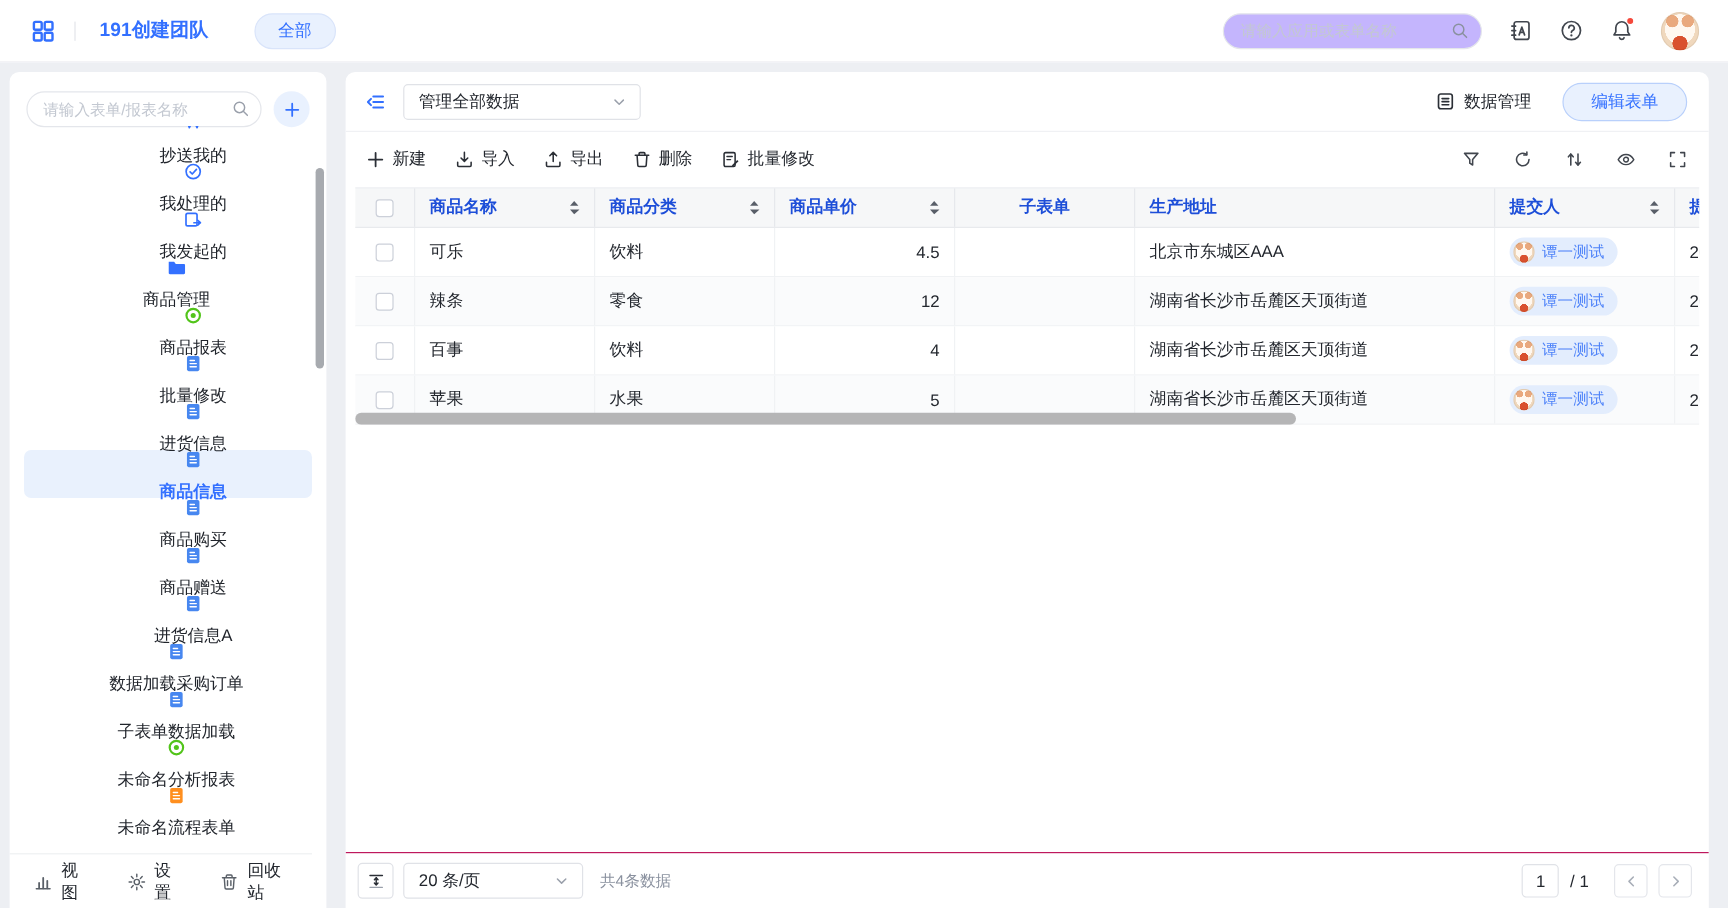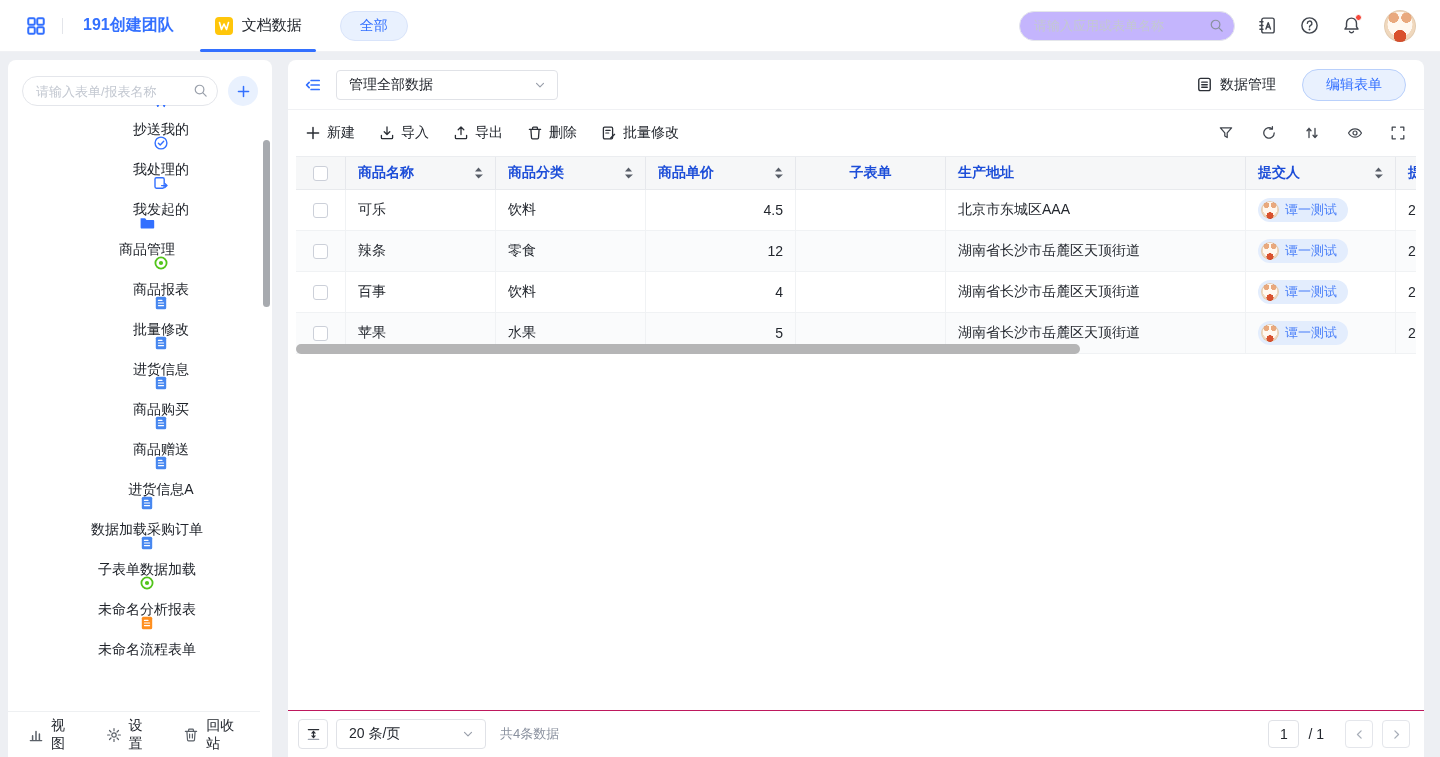--- a/index.html
+++ b/index.html
@@ -68,21 +68,21 @@
     border-top:1px solid #eef0f2; display:flex; align-items:center; padding:0 20px; gap:33px;}
   .side-foot-item{ display:flex; align-items:center; gap:7px; cursor:pointer; color:#23272e;}
   .side-foot-item .ic{ color:#5a6068;}
 
   
   .main{ position:absolute; left:288px; right:16px; top:60px; bottom:0;
     background:#fff; border-radius:8px 8px 0 0; display:flex; flex-direction:column; overflow:hidden;}
   .main-header{ height:50px; flex:0 0 50px; display:flex; align-items:center;
     padding:0 18px 0 16px; border-bottom:1px solid #f0f1f4;}
   .collapse-btn{ color:#3370ff; cursor:pointer; margin-right:14px;}
-  .view-select{ width:222px; height:30px; border:1px solid #e0e2e7; border-radius:4px;
+  .view-select{ width:198px; height:30px; border:1px solid #e0e2e7; border-radius:4px;
     display:flex; align-items:center; justify-content:space-between; padding:0 10px 0 12px;
     cursor:pointer; color:#23272e;}
   .view-select .chev{ color:#9aa0ab;}
   .hdr-right{ margin-left:auto; display:flex; align-items:center;}
   .data-manage{ display:flex; align-items:center; gap:7px; cursor:pointer; color:#23272e;}
   .edit-form-btn{ margin-left:26px; padding:6px 23px; border-radius:17px; background:#e9f1fe;
     border:1px solid #b9d0fb; color:#3370ff; font-size:14px; cursor:pointer;}
 
   .toolbar{ height:46px; flex:0 0 46px; display:flex; align-items:center; padding:0 18px 0 17px;}
   .tb-btn{ display:flex; align-items:center; gap:6px; cursor:pointer; color:#23272e; margin-right:24px;}
@@ -141,27 +141,20 @@
     <span class="nav-ico">
       <svg width="20" height="20" viewBox="0 0 16 16" fill="none" stroke="#3370ff" stroke-width="1.6">
         <rect x="1.8" y="1.8" width="5.2" height="5.2" rx="1"></rect>
           <rect x="9" y="1.8" width="5.2" height="5.2" rx="1"></rect>
         <rect x="1.8" y="9" width="5.2" height="5.2" rx="1"></rect>
           <rect x="9" y="9" width="5.2" height="5.2" rx="1"></rect>
       </svg>
     </span>
     <span class="nav-divider"></span>
     <span class="team-name">191创建团队</span>
-    <div class="nav-tab">
-      <svg width="20" height="20" viewBox="0 0 20 20">
-        <rect x="1" y="1" width="18" height="18" rx="4" fill="#ffc60a"></rect>
-        <path d="M5.5 6.5l2 7 2.5-5.5 2.5 5.5 2-7" stroke="#fff" stroke-width="1.6" fill="none" stroke-linecap="round" stroke-linejoin="round"></path>
-      </svg>
-      <span>文档数据</span>
-    </div>
     <button class="scope-pill" style="font-family:inherit">全部</button>
   </div>
   <div class="nav-right">
     <div class="nav-search">
       <input placeholder="请输入应用或表单名称" style="">
       <span class="s-ico">
         <svg width="15" height="15" viewBox="0 0 16 16" fill="none" stroke="currentColor" stroke-width="1.3">
           <circle cx="7" cy="7" r="4.6"></circle>
             <path d="M10.6 10.6L14 14" stroke-linecap="round"></path>
         </svg>
@@ -264,20 +257,29 @@
       </div>
       <div class="side-item ind1">
         <span class="ic">
           <svg width="16" height="16" viewBox="0 0 16 16" fill="none">
             <rect x="2.8" y="1.7" width="10.4" height="12.6" rx="1.5" fill="#4787f0"></rect>
             <path d="M5.4 5.4h3.6M5.4 8h5.2M5.4 10.6h5.2" stroke="#fff" stroke-width="1.1" stroke-linecap="round"></path>
           </svg>
         </span>
         <span>进货信息</span>
       </div>
+      <div class="side-item ind1 active">
+        <span class="ic">
+          <svg width="16" height="16" viewBox="0 0 16 16" fill="none">
+            <rect x="2.8" y="1.7" width="10.4" height="12.6" rx="1.5" fill="#4787f0"></rect>
+            <path d="M5.4 5.4h3.6M5.4 8h5.2M5.4 10.6h5.2" stroke="#fff" stroke-width="1.1" stroke-linecap="round"></path>
+          </svg>
+        </span>
+        <span>商品信息</span>
+      </div>
       <div class="side-item ind1">
         <span class="ic">
           <svg width="16" height="16" viewBox="0 0 16 16" fill="none">
             <rect x="2.8" y="1.7" width="10.4" height="12.6" rx="1.5" fill="#4787f0"></rect>
             <path d="M5.4 5.4h3.6M5.4 8h5.2M5.4 10.6h5.2" stroke="#fff" stroke-width="1.1" stroke-linecap="round"></path>
           </svg>
         </span>
         <span>商品购买</span>
       </div>
       <div class="side-item ind1">

